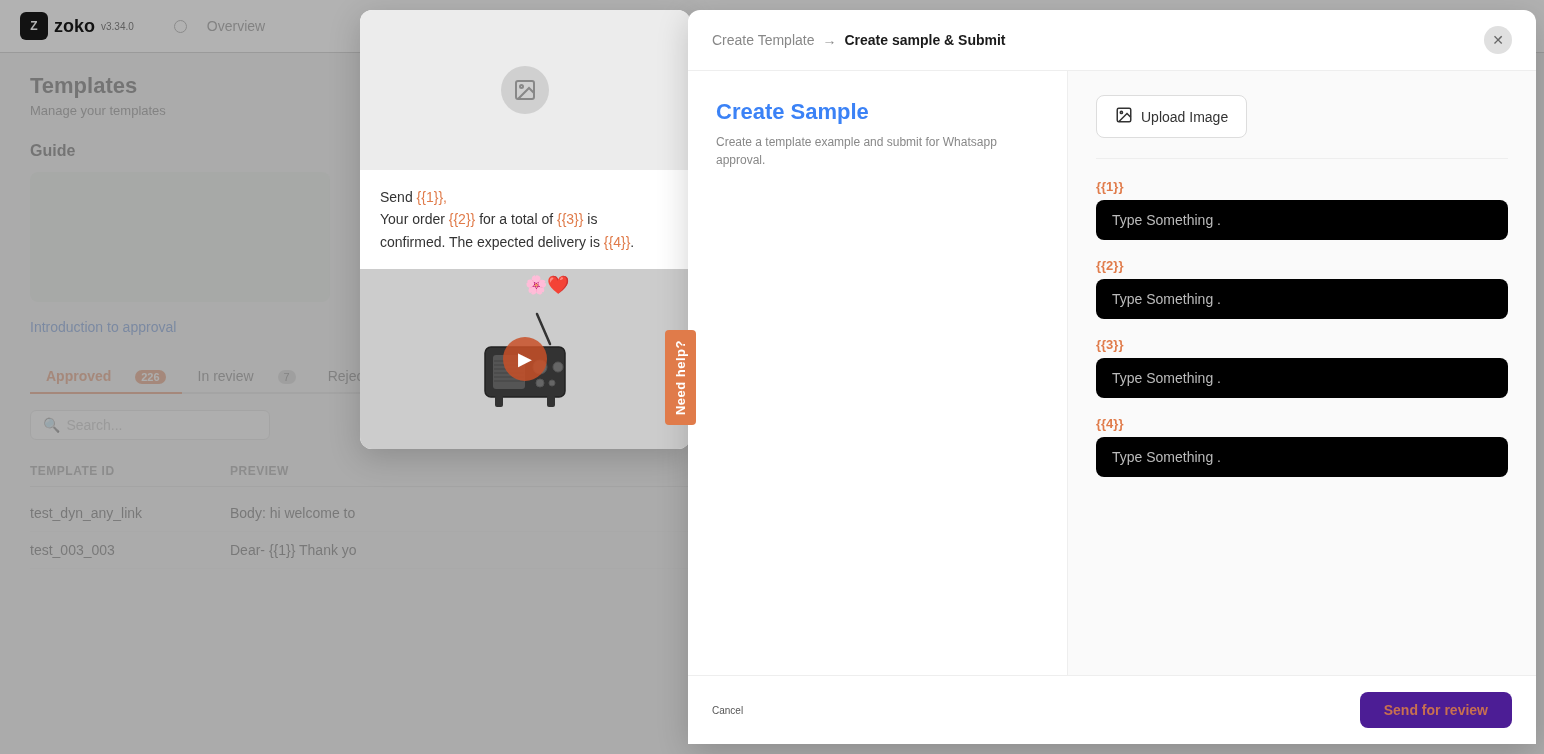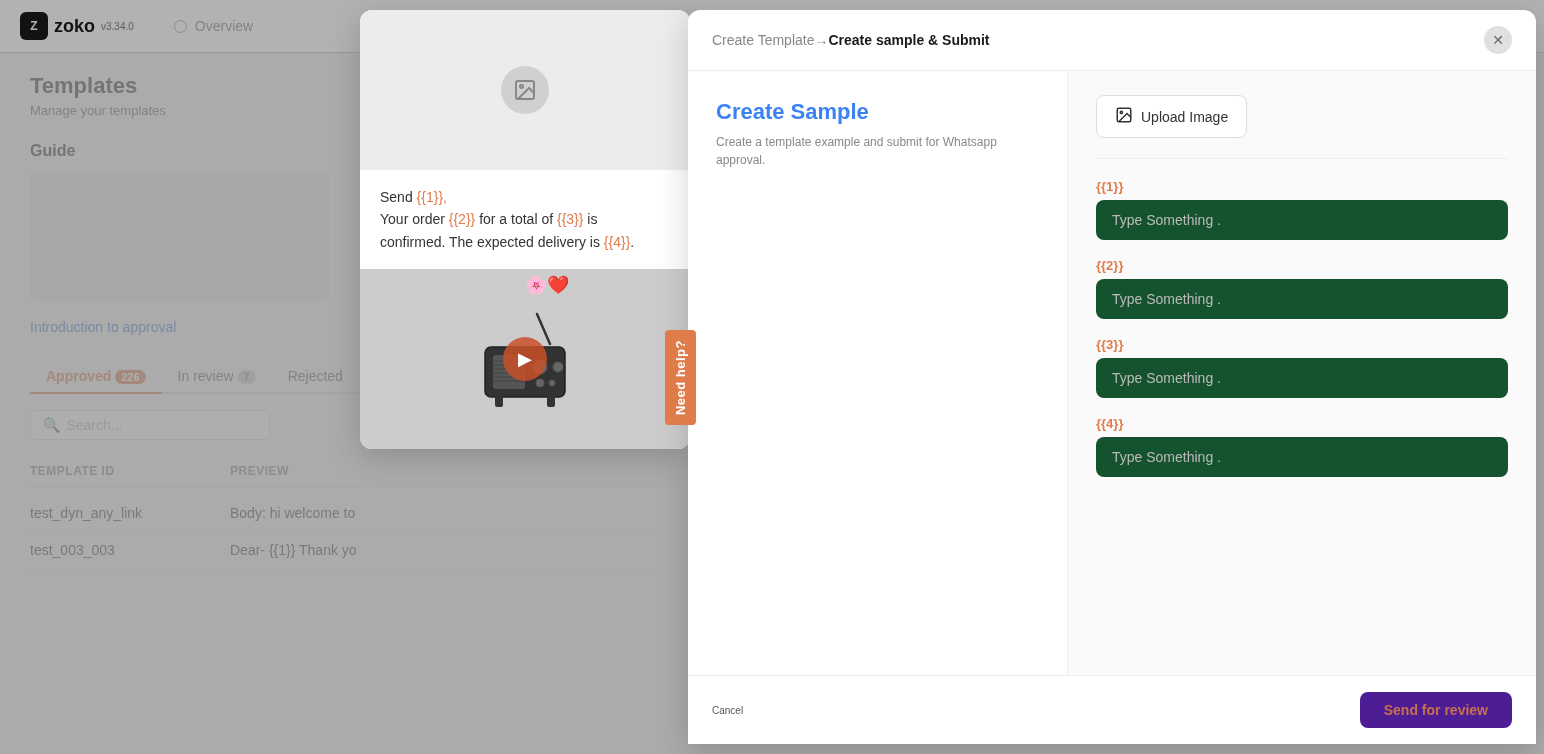--- a/index.html
+++ b/index.html
@@ -101,21 +101,21 @@
       margin-bottom: -2px;
       font-weight: 600;
     }
 
     .tab-badge {
       background: #ccc;
       color: #666;
       border-radius: 10px;
       padding: 1px 6px;
       font-size: 11px;
-      margin-left: 0;
+      margin-left: 20px;
     }
 
     .tab-badge.active {
       background: #e07b4a;
       color: white;
     }
 
     .search-bar {
       display: flex;
       align-items: center;
@@ -246,21 +246,21 @@
       padding: 16px 24px;
       border-bottom: 1px solid #eee;
       display: flex;
       align-items: center;
       justify-content: space-between;
     }
 
     .breadcrumb {
       display: flex;
       align-items: center;
-      gap: 0;
+      gap: 8px;
       font-size: 14px;
       color: #888;
     }
 
     .breadcrumb-arrow {
       color: #888;
     }
 
     .breadcrumb-current {
       font-weight: 600;
@@ -336,21 +336,21 @@
     .var-label {
       font-size: 13px;
       font-weight: 600;
       color: #e07b4a;
       margin-bottom: 6px;
     }
 
     .var-input {
       width: 100%;
       border: none;
-      background: #14532d;
+      background: #000000;
       border-radius: 8px;
       padding: 12px 16px;
       font-size: 14px;
       color: #999;
       margin-bottom: 18px;
       outline: none;
     }
 
     .var-input::placeholder {
       color: #bbb;
@@ -396,21 +396,21 @@
 </head>
 <body>
 
 <div class="bg-page">
   <div class="bg-header">
     <div class="zoko-logo">
       <div class="logo-icon">Z</div>
       <span>zoko</span>
       <span class="version-badge">v3.34.0</span>
     </div>
-    <div style="margin-left: 40px; display:flex; align-items:center; gap:8px;">
+    <div style="margin-left: 40px; display:flex; align-items:center; gap:20px;">
       <input type="radio" style="opacity: 0.4;">
       <span style="font-size:14px; color:#555; opacity:0.4;">Overview</span>
     </div>
   </div>
 
   <div class="bg-content">
     <div style="display:flex; gap:40px;">
       <div style="flex:1;">
         <div class="bg-section-title">Templates</div>
         <div class="bg-section-sub">Manage your templates</div>

